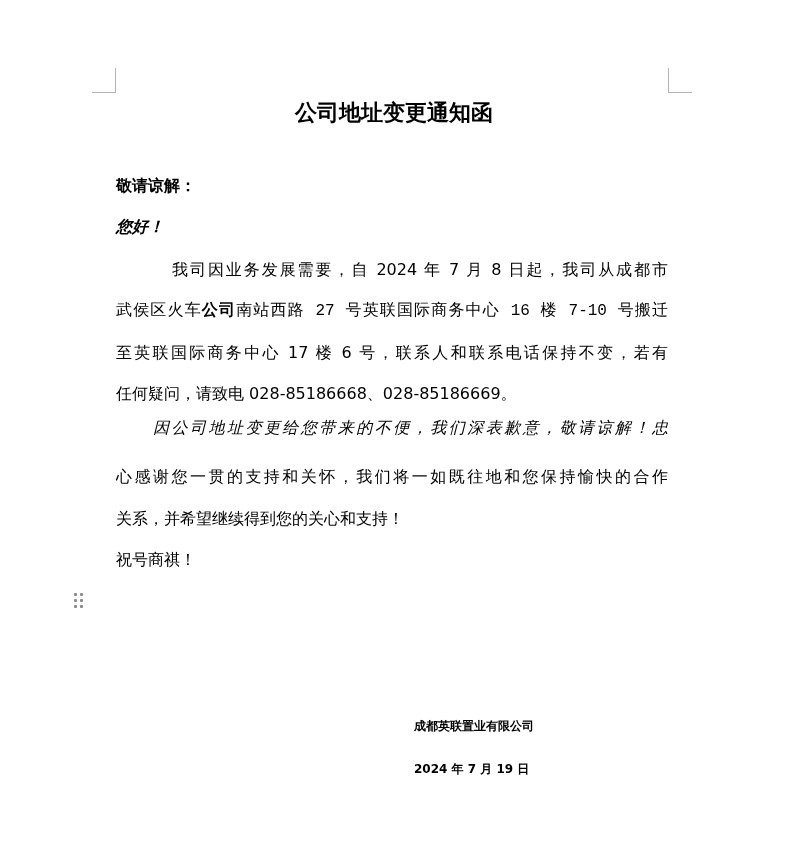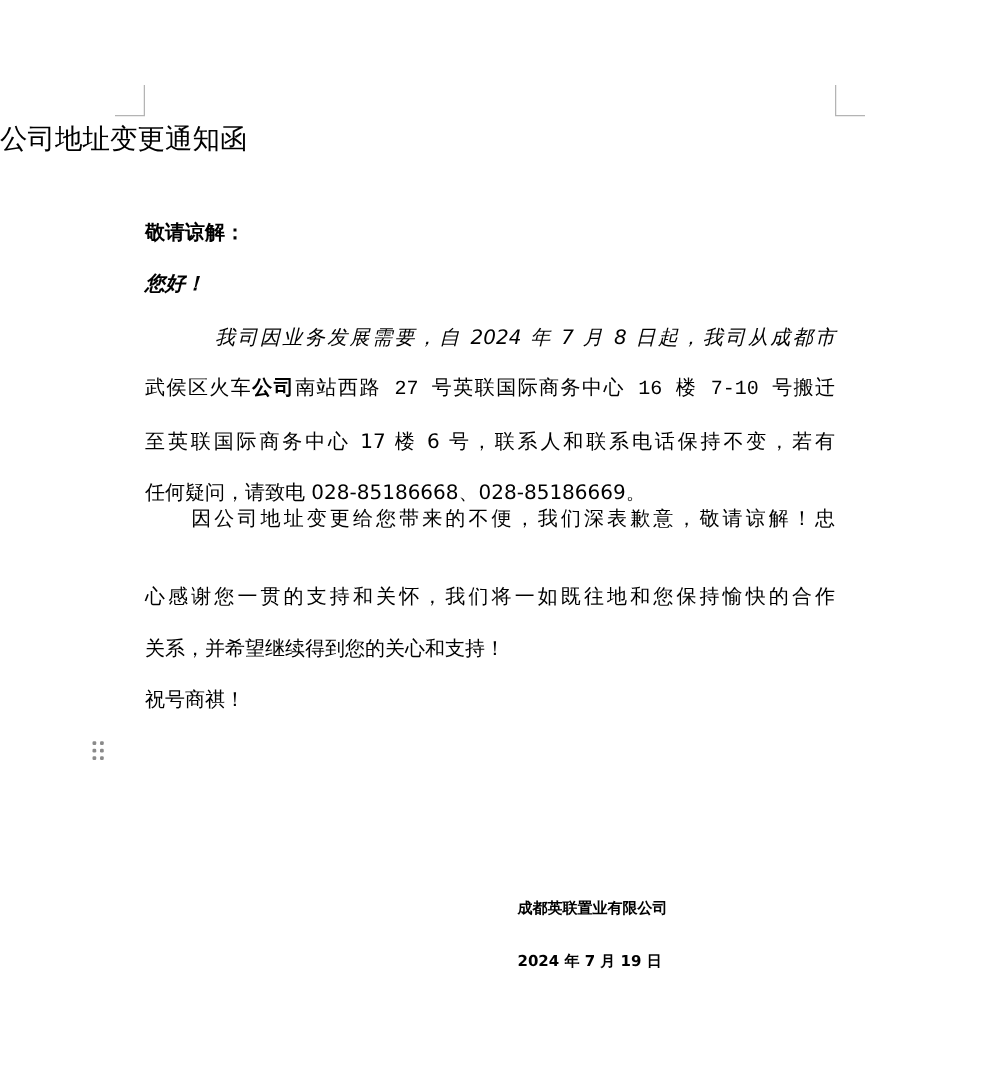--- a/index.html
+++ b/index.html
@@ -9,22 +9,22 @@
   }
   .corner { position: absolute; }
   .corner .v { position: absolute; width: 1px; background: #b4b4b4; }
   .corner .h { position: absolute; height: 1px; background: #b4b4b4; }
   #corner-tl .v { left: 115px; top: 68px; height: 24px; }
   #corner-tl .h { left: 92px; top: 92px; width: 24px; }
   #corner-tr .v { left: 668px; top: 68px; height: 24px; }
   #corner-tr .h { left: 668px; top: 92px; width: 24px; }
 
   .title {
-    position: absolute; left: 0; width: 788px; top: 96px; 
-    font-family: "DejaVu Serif", "Liberation Serif", serif; font-weight: normal; font-size: 22px;
+    position: absolute; left: 0; width: 788px; top: 96px; text-align: center;
+    font-family: "DejaVu Serif", "Liberation Serif", serif; font-weight: bold; font-size: 22px;
     line-height: 32px; letter-spacing: 0px;
   }
   .line { position: absolute; left: 116px; font-size: 16px; line-height: 24px; white-space: nowrap; }
   .bold { font-weight: bold; }
   .serif { font-family: "DejaVu Serif", "Liberation Serif", serif; }
   .body-text { width: 552px; text-align: justify; text-align-last: justify; }
 
   .drag-handle {
     position: absolute; left: 74px; top: 593px; width: 10px; height: 16px;
     display: grid; grid-template-columns: 3px 3px; grid-template-rows: 3px 3px 3px;
@@ -45,28 +45,28 @@
   <div class="v"></div>
   <div class="h"></div>
 </div>
 
 <div class="title">公司地址变更通知函</div>
 
 <div class="line bold serif" style="top:174px;">敬请谅解：</div>
 <div class="line bold serif" style="top:215px;font-style:italic;">您好！</div>
 
 <div>
-  <div class="line body-text" style="top:258px; left:172px; width:496px;font-style:italic;">我司因业务发展需要，自 2024 年 7 月 8 日起，我司从成都市</div>
+  <div class="line body-text" style="top:258px; left:172px; width:496px;">我司因业务发展需要，自 2024 年 7 月 8 日起，我司从成都市</div>
   <div class="line body-text" style="top:299px;font-family:Liberation Mono, monospace;"><span>武侯区火车</span><span class="bold">公司</span><span>南站西路 27 号英联国际商务中心 16 楼 7-10 号搬迁</span></div>
   <div class="line body-text" style="top:341px;">至英联国际商务中心 17 楼 6 号，联系人和联系电话保持不变，若有</div>
   <div class="line" style="top:382px;">任何疑问，请致电 028-85186668、028-85186669。</div>
 </div>
 
 <div>
-  <div class="line body-text" style="top:403px; left:153px; width:515px;">因公司地址变更给您带来的不便，我们深表歉意，敬请谅解！忠</div>
+  <div class="line body-text" style="top:416px; left:153px; width:515px;font-style:italic;">因公司地址变更给您带来的不便，我们深表歉意，敬请谅解！忠</div>
   <div class="line body-text" style="top:465px;">心感谢您一贯的支持和关怀，我们将一如既往地和您保持愉快的合作</div>
   <div class="line" style="top:507px;text-align:center;">关系，并希望继续得到您的关心和支持！</div>
 </div>
 
 <div class="line" style="top:548px;">祝号商祺！</div>
 
 <div class="drag-handle">
   <span></span>
     <span></span>
     <span></span>

